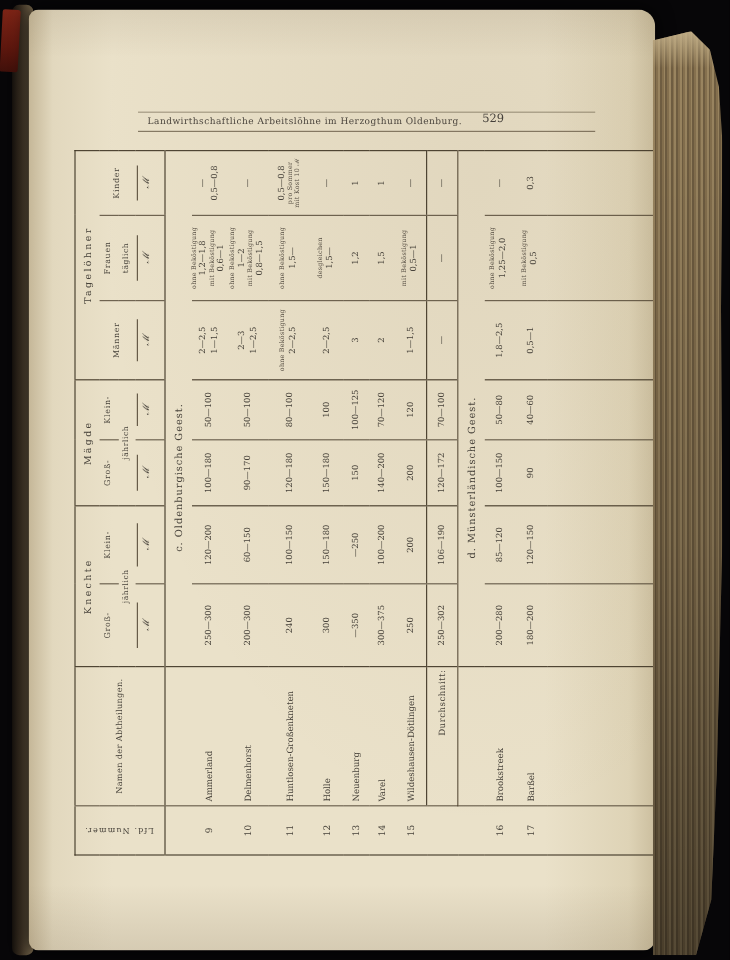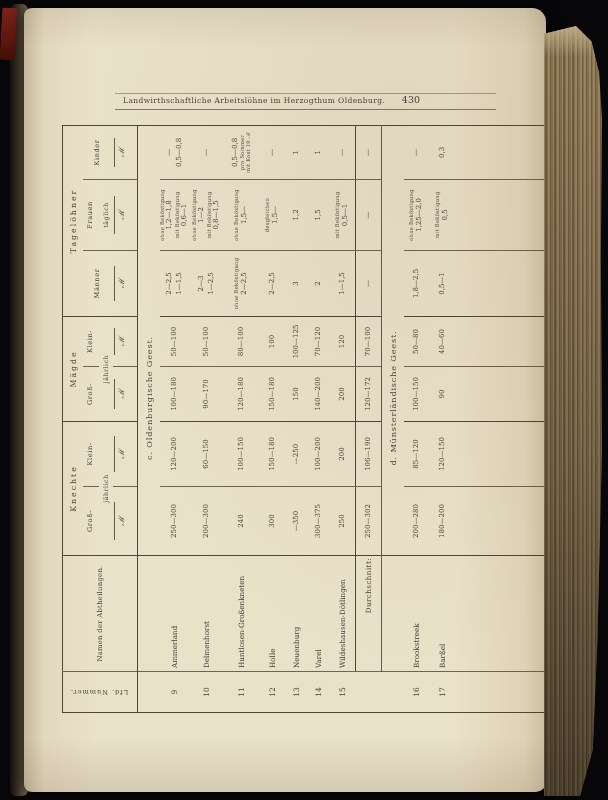--- a/index.html
+++ b/index.html
@@ -55,21 +55,21 @@
 </style>
 </head>
 <body>
 
 <div class="abs left-sliver"></div>
 <div class="abs ribbon"></div>
 
 <div class="abs page">
   <div class="abs rule rule-top"></div>
   <div class="abs running-head">Landwirthschaftliche Arbeitslöhne im Herzogthum Oldenburg.</div>
-  <div class="abs page-num">430</div>
+  <div class="abs page-num">529</div>
   <div class="abs rule rule-bottom"></div>
 
   <div class="abs table-rot">
     <table class="wage">
       <colgroup>
         <col style="width:41px">
           <col style="width:116px">
         <col style="width:69px">
           <col style="width:65px">
         <col style="width:55px">

